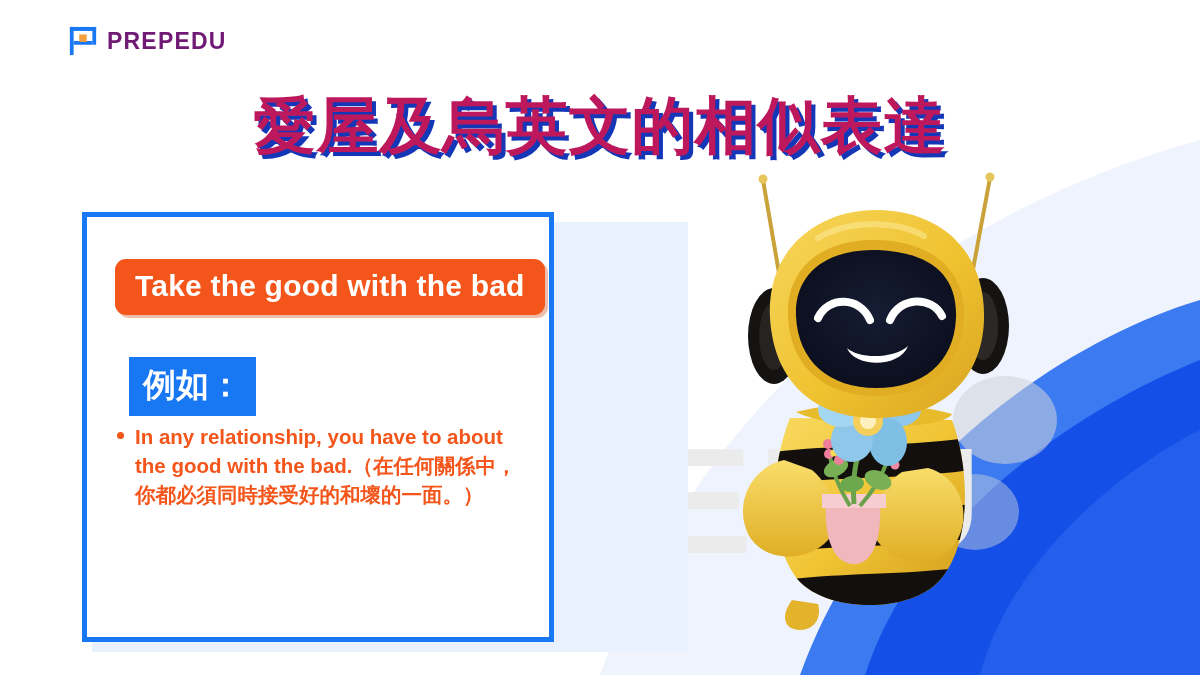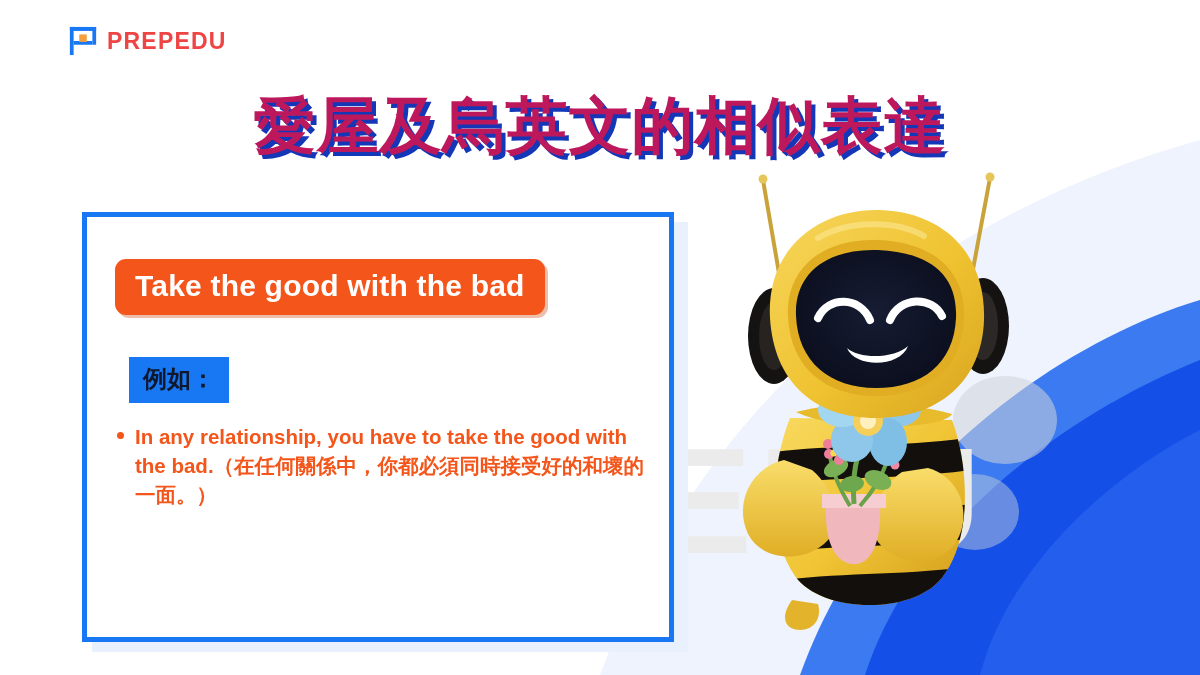--- a/index.html
+++ b/index.html
@@ -15,21 +15,21 @@
   .bg-svg { position:absolute; inset:0; width:1200px; height:675px; display:block; }
 
   
   .logo {
     position:absolute; left:68px; top:26px;
     display:flex; align-items:center; gap:9px; z-index:6;
   }
   .logo-mark { width:30px; height:30px; display:block; }
   .logo-text {
     font-size:23px; font-weight:700; letter-spacing:1.2px;
-    color:#ef4444;
+    color:#701a75;
   }
 
   
   .title {
     position:absolute; left:0; right:0; top:84px;
     text-align:center; z-index:6;
     font-size:62px; font-weight:800; letter-spacing:1px;
     color:#be185d;
     text-shadow:4px 4px 0 #1437b8;
     font-family:"DejaVu Sans","Liberation Sans",sans-serif;
@@ -40,21 +40,21 @@
   .wm-letters {
     position:absolute; left:440px; top:415px; z-index:1;
     font-size:150px; font-weight:800; letter-spacing:6px;
     color:#ebebeb; white-space:nowrap;
     font-family:"Liberation Sans","DejaVu Sans",sans-serif;
   }
 
   
   .card {
     position:absolute; left:82px; top:212px;
-    width:592px; height:430px;
+    width:472px; height:430px;
     background:#ffffff;
     border:5px solid #1877f2;
     z-index:4;
   }
   .card-shadow {
     position:absolute; left:92px; top:222px;
     width:596px; height:430px;
     background:#eaf1fe;
     z-index:3;
   }
@@ -70,21 +70,21 @@
     font-size:30px; font-weight:800; color:#ffffff;
     letter-spacing:0.2px; white-space:nowrap;
     font-family:"Liberation Sans","DejaVu Sans",sans-serif;
   }
 
   .eg-label {
     position:absolute; left:42px; top:140px;
     background:#1877f2; padding:6px 14px 8px 14px;
   }
   .eg-label span {
-    font-size:24px; font-weight:800; color:#0f172a;
+    font-size:33px; font-weight:800; color:#ffffff;
     font-family:"DejaVu Sans","Liberation Sans",sans-serif;
   }
 
   .bullets {
     position:absolute; left:22px; top:205px; right:18px;
     list-style:none;
   }
   .bullets li {
     position:relative;
     padding-left:26px;
@@ -156,21 +156,21 @@
 
   <div class="phrase-banner">
     <span>Take the good with the bad</span>
   </div>
 
   <div class="eg-label">
     <span>例如：</span>
   </div>
 
   <ul class="bullets">
-    <li>In any relationship, you have to take the good with the bad.（在任何關係中，你都必須同時接受好的和壞的一面。）</li>
+    <li>In any relationship, you have to about the good with the bad.（在任何關係中，你都必須同時接受好的和壞的一面。）</li>
   </ul>
 
 </div>
 
 <div class="mascot">
   <svg width="360" height="470" viewBox="0 0 360 470">
     <defs>
       <linearGradient id="helmetG" x1="0" y1="0" x2="1" y2="1">
         <stop offset="0%" stop-color="#f7d65c"></stop>
         <stop offset="55%" stop-color="#efc230"></stop>

